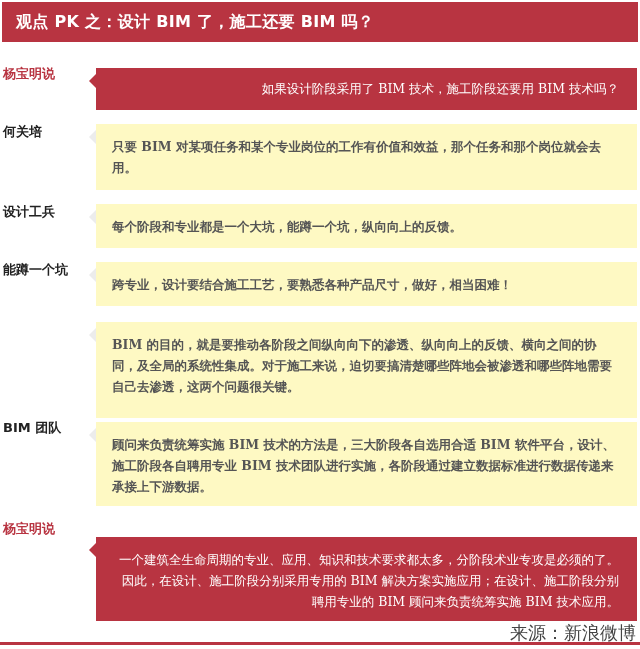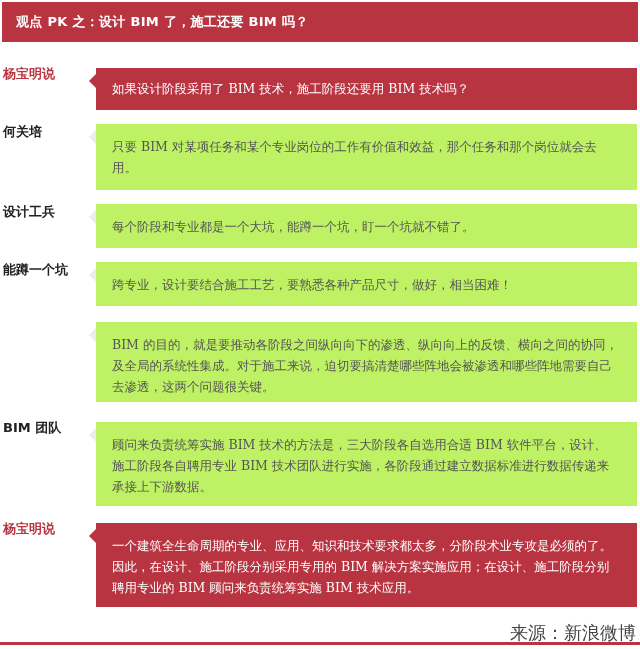--- a/index.html
+++ b/index.html
@@ -1,29 +1,29 @@
 <!DOCTYPE html>
 <html><head>
 <meta charset="utf-8">
 <style>
   html, body { margin: 0; padding: 0; background: #ffffff; }
   body { width: 640px; height: 649px; position: relative; overflow: hidden;
          font-family: "DejaVu Sans", "Liberation Sans", sans-serif; }
   .header { position: absolute; left: 2px; top: 2px; width: 636px; height: 40px;
-            background: #b83441; color: #fff; font-weight: bold; font-size: 13px;
+            background: #b83441; color: #fff; font-weight: bold; font-size: 16px;
             line-height: 40px; padding-left: 14px; box-sizing: border-box; letter-spacing: 0.3px; }
   .row { position: absolute; left: 0; width: 640px; }
   .speaker { position: absolute; left: 3px; top: 0; font-weight: bold; font-size: 13px;
              line-height: 19px; color: #222; width: 90px; }
   .speaker.red { color: #b83441; }
   .bubble { position: absolute; left: 96px; width: 541px; box-sizing: border-box;
             padding: 0 18px 0 16px; font-family: "DejaVu Serif", "Liberation Serif", serif;
             font-size: 12.5px; color: #555; }
-  .bubble.grey { background: #bef264; }
-  .bubble.red  { background: #b83441; color: #fff; }
+  .bubble.grey { background: #fef9c3; font-weight: bold; }
+  .bubble.red  { background: #b83441; color: #fff; text-align: right; }
   .bubble::before { content: ""; position: absolute; left: -7px; top: 6px;
             width: 0; height: 0; border-top: 7px solid transparent;
             border-bottom: 7px solid transparent; border-right: 7px solid #ececec; }
   .bubble.red::before { border-right-color: #b83441; }
   .bubble p { margin: 0; }
   .source { position: absolute; right: 4px; top: 621px; font-family: "DejaVu Serif", "Liberation Serif", serif;
             font-size: 18px; color: #444; }
   .bottom-rule { position: absolute; left: 0; top: 642px; width: 640px; height: 3px; background: #b83441; }
 </style>
 </head>
@@ -41,49 +41,49 @@
 <div class="row" style="top:122px;">
   <div class="speaker">何关培</div>
   <div class="bubble grey" style="top:2px;height:66px;padding-top:12px;line-height:21px;">
     <p>只要 BIM 对某项任务和某个专业岗位的工作有价值和效益，那个任务和那个岗位就会去用。</p>
   </div>
 </div>
 
 <div class="row" style="top:202px;">
   <div class="speaker">设计工兵</div>
   <div class="bubble grey" style="top:2px;height:44px;line-height:46px;">
-    <p>每个阶段和专业都是一个大坑，能蹲一个坑，盯一个坑就不错了。</p>
+    <p>每个阶段和专业都是一个大坑，能蹲一个坑，纵向向上的反馈。</p>
   </div>
 </div>
 
 <div class="row" style="top:260px;">
   <div class="speaker">能蹲一个坑</div>
   <div class="bubble grey" style="top:2px;height:44px;line-height:46px;">
     <p>跨专业，设计要结合施工工艺，要熟悉各种产品尺寸，做好，相当困难！</p>
   </div>
 </div>
 
 <div class="row" style="top:318px;">
   <div class="speaker">
   </div>
-  <div class="bubble grey" style="top:4px;height:80px;padding-top:12px;line-height:21px;">
+  <div class="bubble grey" style="top:4px;height:96px;padding-top:12px;line-height:21px;">
     <p>BIM 的目的，就是要推动各阶段之间纵向向下的渗透、纵向向上的反馈、横向之间的协同，及全局的系统性集成。对于施工来说，迫切要搞清楚哪些阵地会被渗透和哪些阵地需要自己去渗透，这两个问题很关键。</p>
   </div>
 </div>
 
 <div class="row" style="top:418px;">
   <div class="speaker">
     <div>BIM 团队</div>
   </div>
   <div class="bubble grey" style="top:4px;height:84px;padding-top:12px;line-height:21px;">
     <p>顾问来负责统筹实施 BIM 技术的方法是，三大阶段各自选用合适 BIM 软件平台，设计、施工阶段各自聘用专业 BIM 技术团队进行实施，各阶段通过建立数据标准进行数据传递来承接上下游数据。</p>
   </div>
 </div>
 
 <div class="row" style="top:519px;">
   <div class="speaker red">杨宝明说</div>
-  <div class="bubble red" style="top:4px;height:84px;padding-top:12px;line-height:21px;">
+  <div class="bubble red" style="top:18px;height:84px;padding-top:12px;line-height:21px;">
     <p>一个建筑全生命周期的专业、应用、知识和技术要求都太多，分阶段术业专攻是必须的了。因此，在设计、施工阶段分别采用专用的 BIM 解决方案实施应用；在设计、施工阶段分别聘用专业的 BIM 顾问来负责统筹实施 BIM 技术应用。</p>
   </div>
 </div>
 
 <div class="source">来源：新浪微博</div>
 <div class="bottom-rule"></div>
 
 </body></html>

